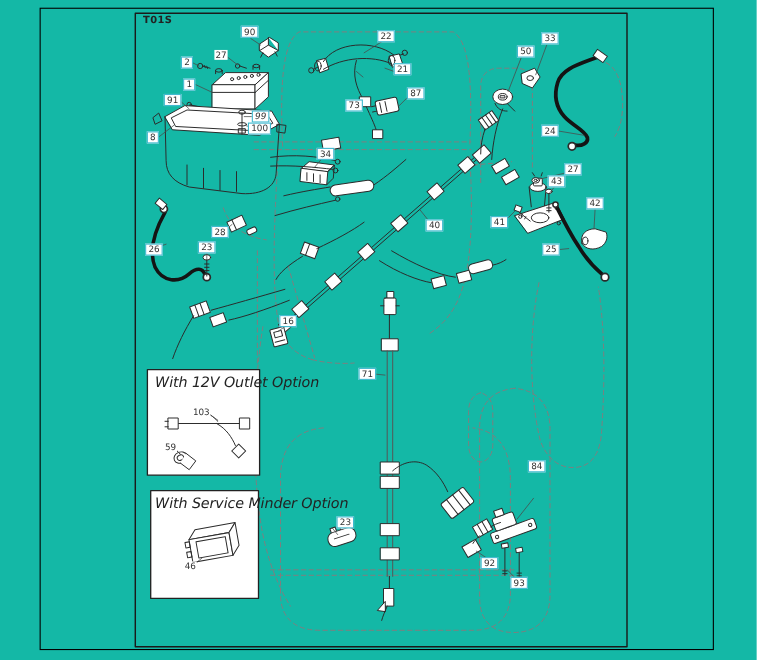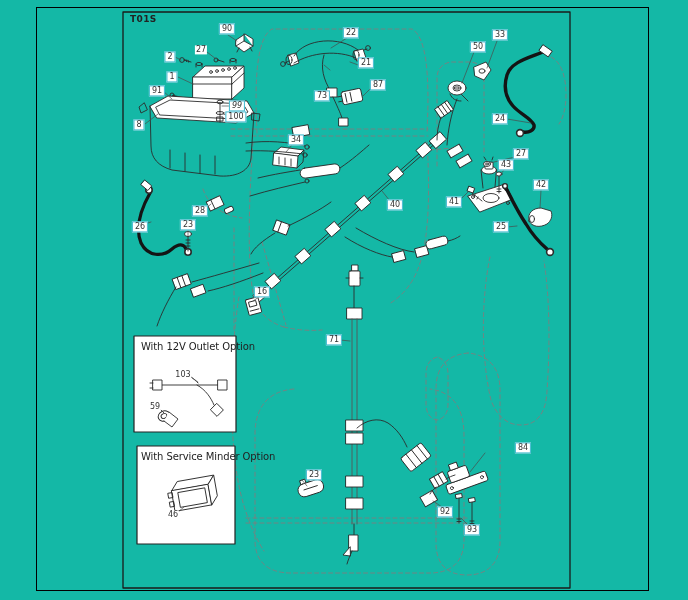--- a/index.html
+++ b/index.html
@@ -5,21 +5,21 @@
   html,body{margin:0;padding:0;background:#fff;}
   .screen{position:relative;width:688px;height:600px;background:#14b8a6;overflow:hidden;
           font-family:"DejaVu Sans",sans-serif;}
   .page-border{position:absolute;left:36px;top:7px;width:613px;height:584px;border:1.6px solid #000;box-sizing:border-box;}
   svg.art{position:absolute;left:0;top:0;}
   .diagram-code{position:absolute;left:130px;top:14px;font-size:9px;font-weight:bold;color:#222;letter-spacing:.4px;}
   .labels-layer{position:absolute;left:0;top:0;width:688px;height:600px;pointer-events:none;}
   .plabel{position:absolute;transform:translate(-50%,-50%);font-size:8px;line-height:1.15;
           color:#3a3a3a;background:#fff;padding:0 1px;white-space:nowrap;pointer-events:auto;}
   .plabel.boxed{border:1.5px solid #3fb9cf;padding:0 2px;color:#444;}
-  .optbox-title{position:absolute;font-size:10px;color:#222;white-space:nowrap;letter-spacing:-.1px;}
+  .optbox-title{position:absolute;font-size:13px;color:#222;white-space:nowrap;letter-spacing:-.1px;font-style:italic;}
 </style>
 </head>
 <body>
 
 <div class="screen">
   <div class="page-border"></div>
 
   <svg class="art" width="688" height="600" viewBox="0 0 688 600" stroke-linecap="round" stroke-linejoin="round">
 
     <rect x="123" y="12" width="447" height="576" fill="none" stroke="#1a1a1a" stroke-width="1.3"></rect>
@@ -406,20 +406,20 @@
       <div class="plabel boxed" style="left: 188px; top: 225px; border-color: rgb(63, 185, 207); color: rgb(51, 51, 51);">23</div>
       <div class="plabel boxed" style="left: 140px; top: 227px; border-color: rgb(63, 185, 207); color: rgb(51, 51, 51);">26</div>
       <div class="plabel boxed" style="left: 262px; top: 292px; border-color: rgb(63, 185, 207); color: rgb(51, 51, 51);">16</div>
       <div class="plabel boxed" style="left: 454px; top: 202px; border-color: rgb(63, 185, 207); color: rgb(51, 51, 51);">41</div>
       <div class="plabel boxed" style="left: 521px; top: 154px; border-color: rgb(63, 185, 207); color: rgb(51, 51, 51);">27</div>
       <div class="plabel boxed" style="left: 506px; top: 165px; border-color: rgb(63, 185, 207); color: rgb(51, 51, 51);">43</div>
       <div class="plabel boxed" style="left: 541px; top: 185px; border-color: rgb(63, 185, 207); color: rgb(51, 51, 51);">42</div>
       <div class="plabel boxed" style="left: 501px; top: 227px; border-color: rgb(63, 185, 207); color: rgb(51, 51, 51);">25</div>
       <div class="plabel boxed" style="left: 334px; top: 340px; border-color: rgb(63, 185, 207); color: rgb(51, 51, 51);">71</div>
       <div class="plabel boxed" style="left: 314px; top: 475px; border-color: rgb(63, 185, 207); color: rgb(51, 51, 51); text-align: center;">23</div>
-      <div class="plabel boxed" style="left: 488px; top: 448px; border-color: rgb(63, 185, 207); color: rgb(51, 51, 51); margin-left: 35px;">84</div>
+      <div class="plabel boxed" style="left: 488px; top: 424px; border-color: rgb(63, 185, 207); color: rgb(51, 51, 51);">84</div>
       <div class="plabel boxed" style="left: 445px; top: 512px; border-color: rgb(63, 185, 207); color: rgb(51, 51, 51);">92</div>
       <div class="plabel boxed" style="left: 472px; top: 530px; border-color: rgb(63, 185, 207); color: rgb(51, 51, 51);">93</div>
       <div class="plabel" style="left: 183px; top: 375px; color: rgb(51, 51, 51);">103</div>
       <div class="plabel" style="left: 155px; top: 407px; color: rgb(51, 51, 51);">59</div>
       <div class="plabel" style="left: 173px; top: 515px; color: rgb(51, 51, 51);">46</div>
     </div>
 </div>
 
 </body></html>

